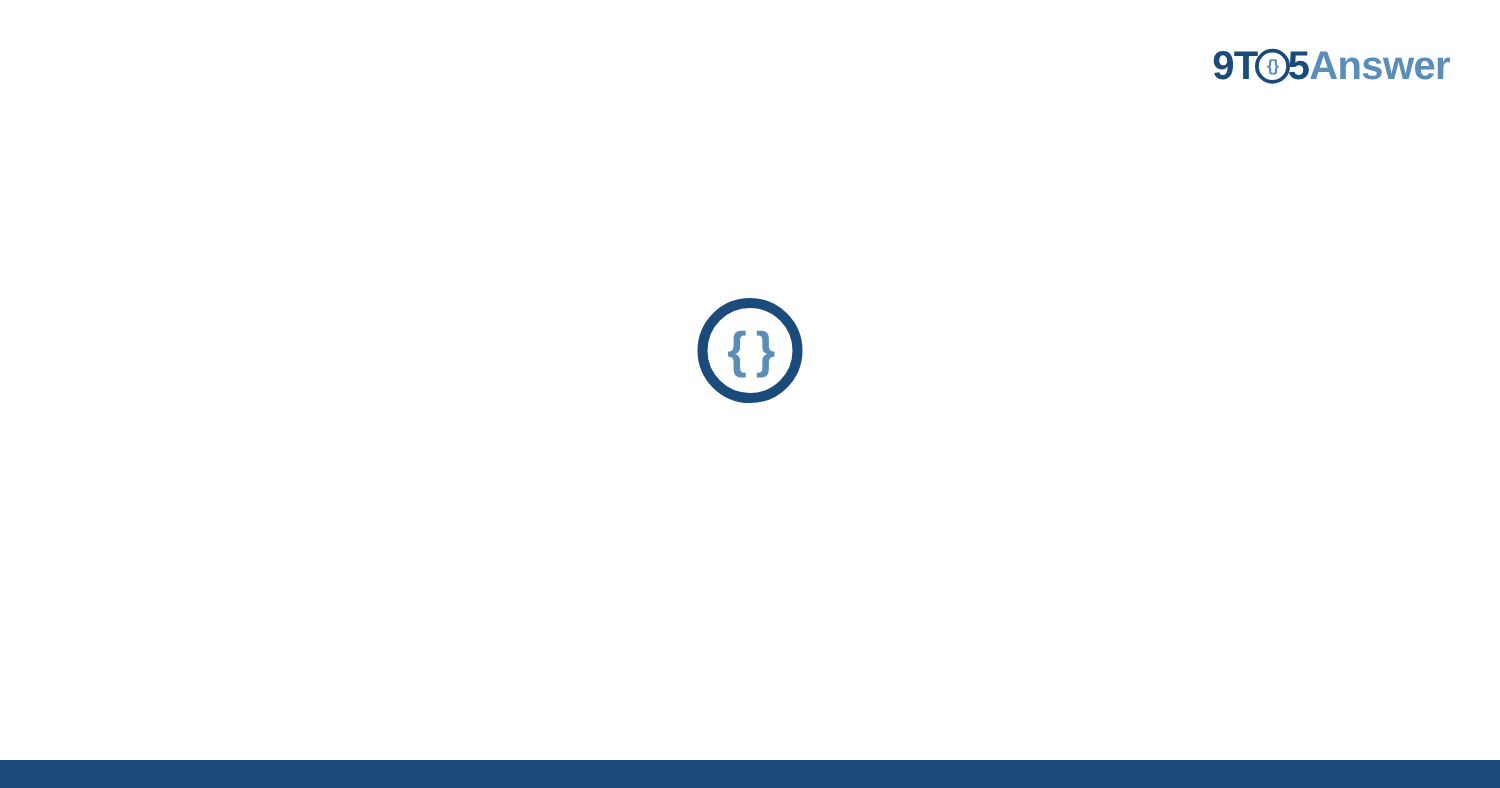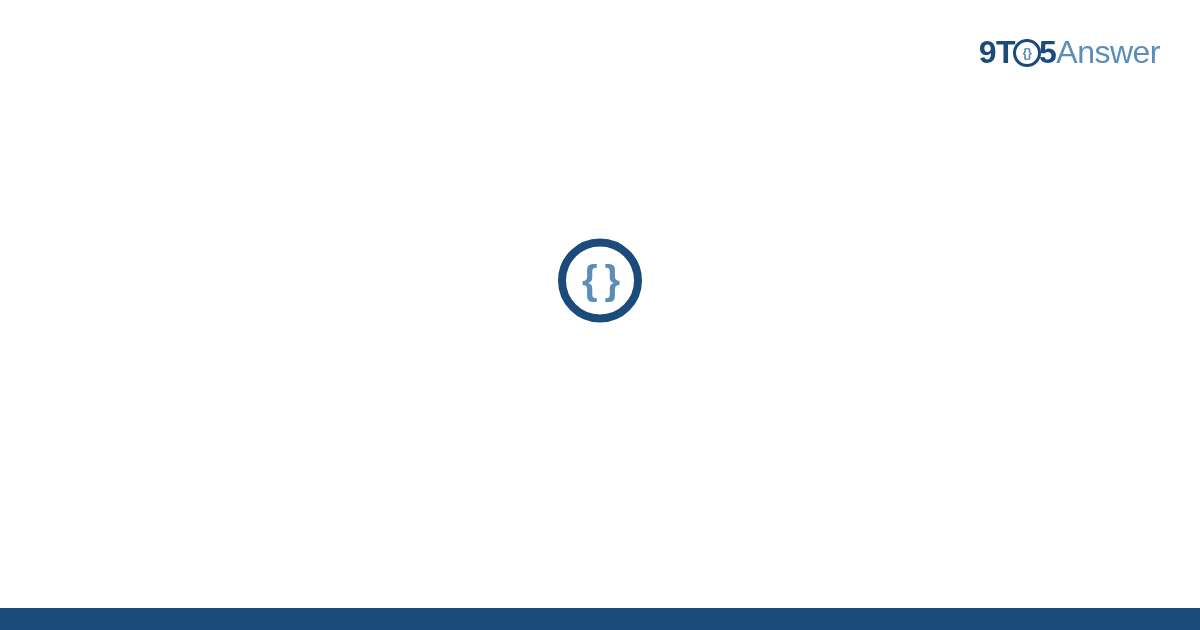--- a/index.html
+++ b/index.html
@@ -45,21 +45,21 @@
       font-size: 13px;
       font-weight: 700;
       line-height: 1;
     }
     .logo-5 {
       color: #1a4b7a;
       font-weight: 700;
     }
     .logo-answer {
       color: #5a8db8;
-      font-weight: 400;
+      font-weight: 700;
     }
     .center-content {
       position: absolute;
       top: 50%;
       left: 50%;
       transform: translate(-50%, -58%);
       text-align: center;
       width: 100%;
       padding: 0 60px;
     }

